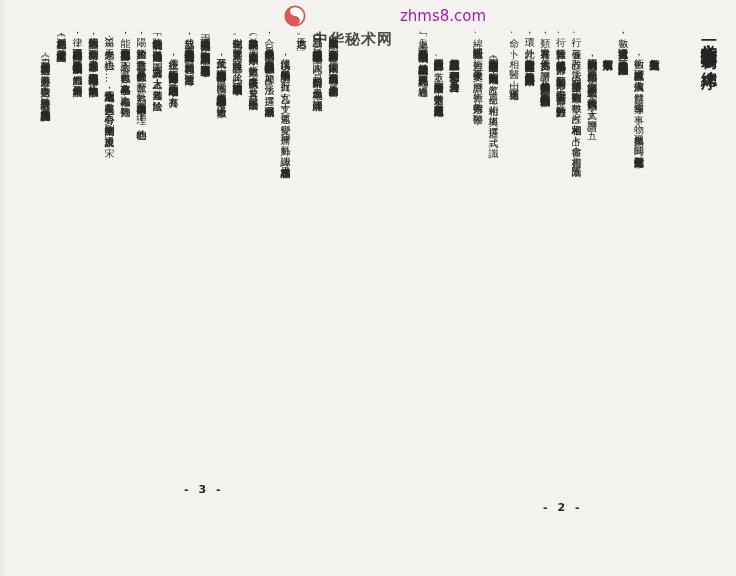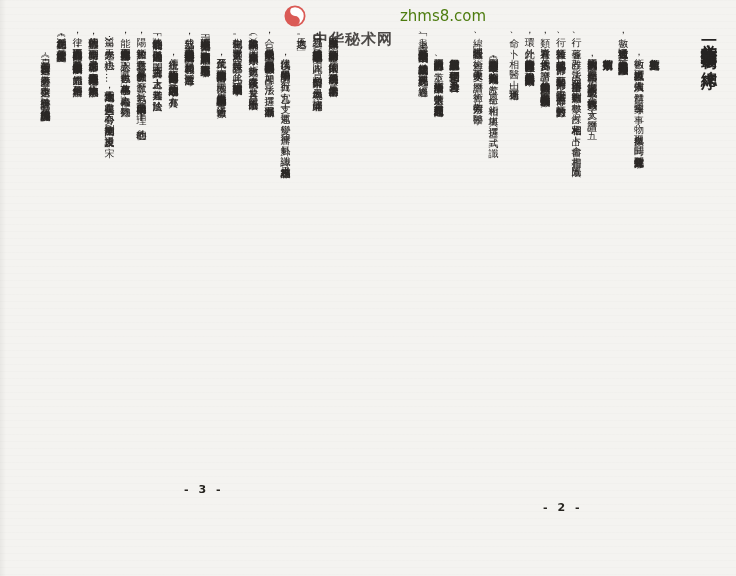--- a/index.html
+++ b/index.html
@@ -16,21 +16,21 @@
       #f4f3f0;
   }
   
   .hdr{
     position:absolute;top:3px;left:0;right:0;height:26px;
     display:flex;align-items:center;justify-content:center;gap:7px;
     transform:translateX(17px);
     font-family:"DejaVu Sans","Liberation Sans",sans-serif;
   }
   .hdr .site{font-size:15px;font-weight:bold;color:#4c4947;letter-spacing:1px;margin-top:47px;}
-  .hdr .url{font-size:15px;color:#4d7c0f;}
+  .hdr .url{font-size:15px;color:#a21caf;}
   .taiji{width:22px;height:22px;display:block;}
   
   .book-title{
     position:absolute;top:30px;right:17px;height:500px;
     writing-mode:vertical-rl;
     font-size:16px;letter-spacing:1px;color:#262423;font-weight:bold;
     white-space:nowrap;
   }
   
   .page{

